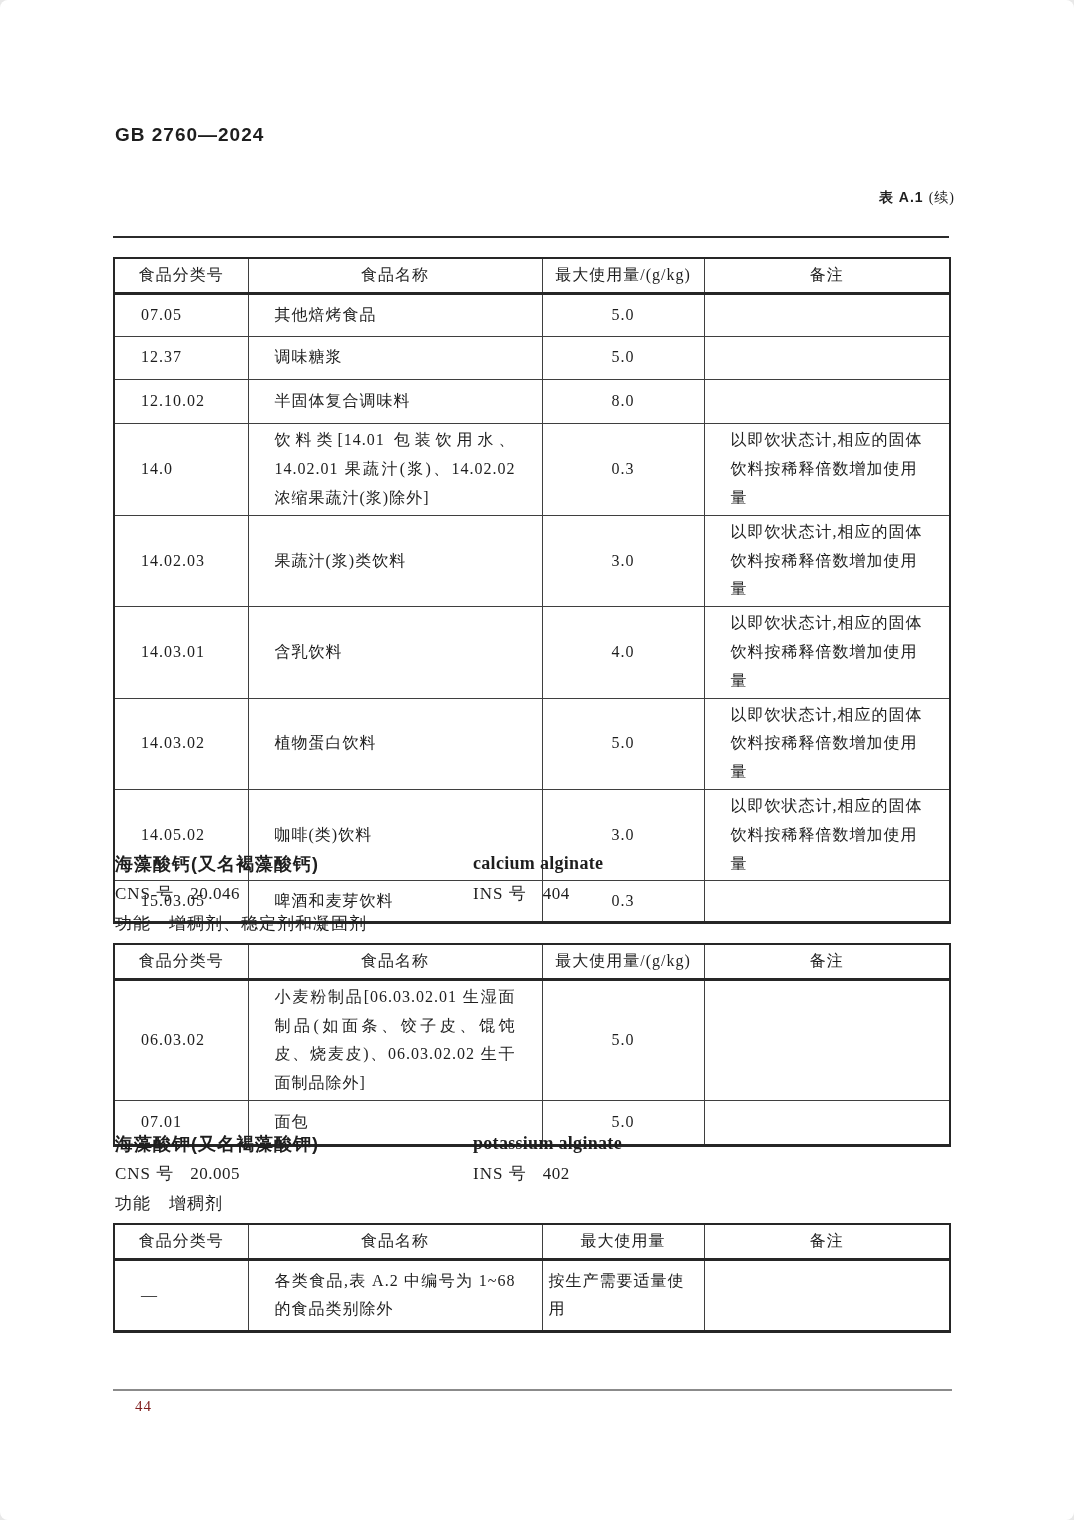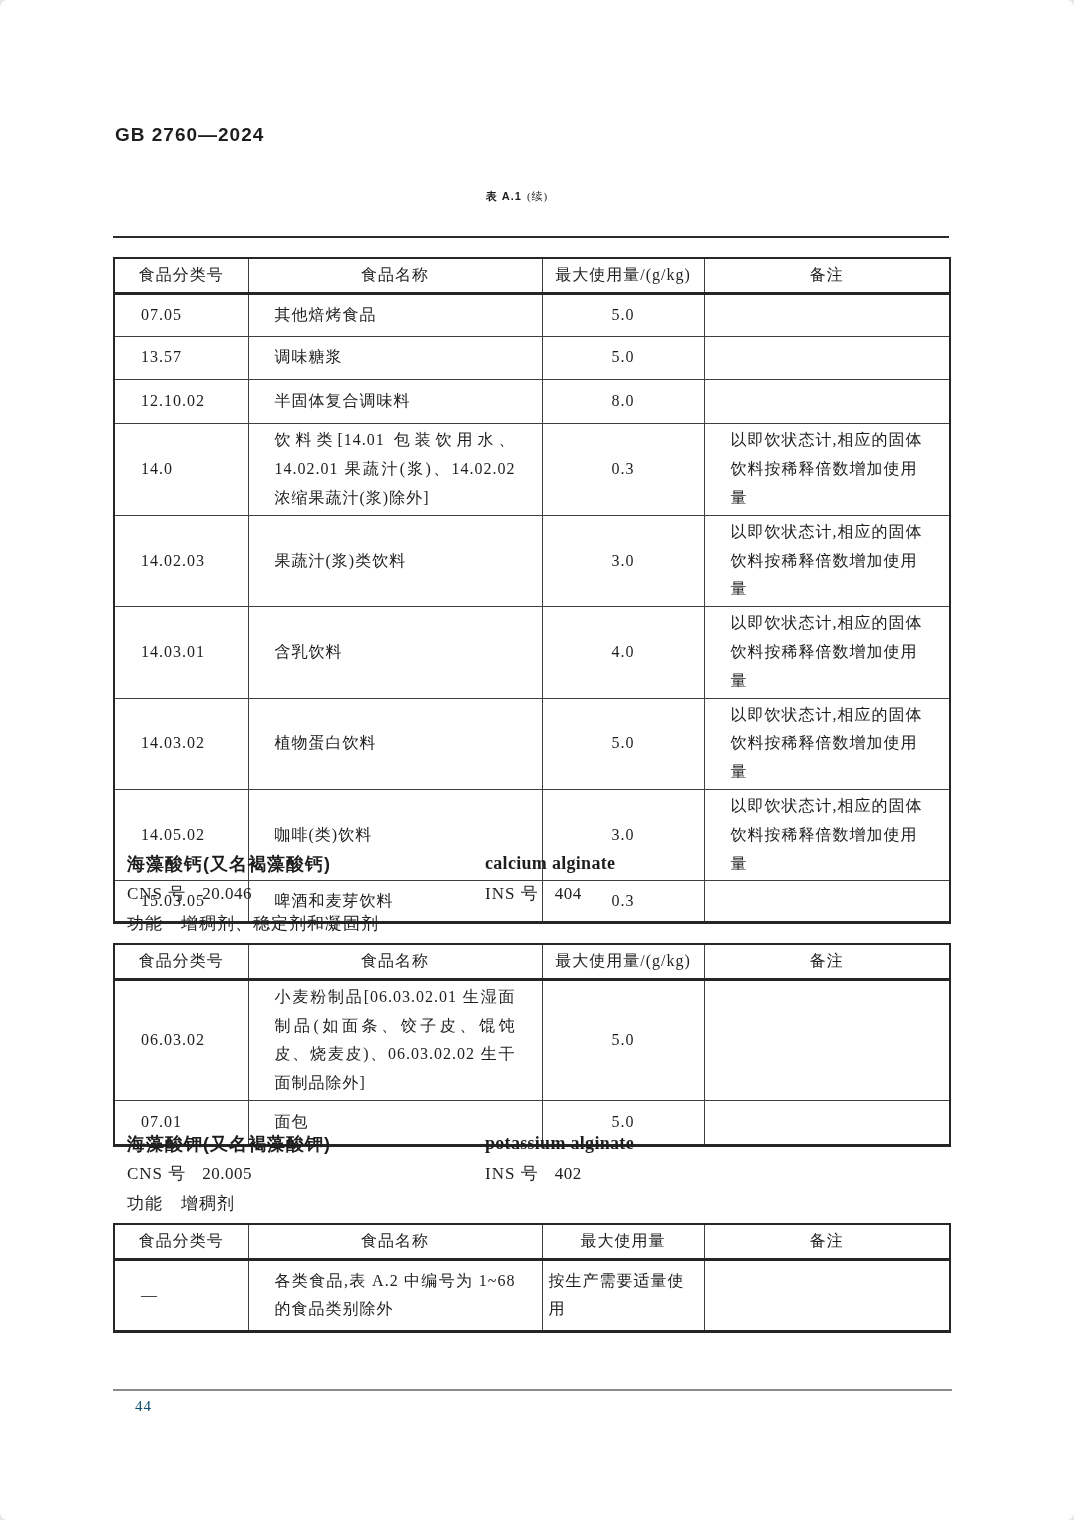--- a/index.html
+++ b/index.html
@@ -13,22 +13,22 @@
     overflow:hidden;
     border-radius:8px;
   }
   
   .doc-code{
     position:absolute;left:115px;top:124px;
     font-family:"Liberation Sans","DejaVu Sans",sans-serif;
     font-weight:bold;font-size:19px;letter-spacing:1px;
   }
   .table-title{
-    position:absolute;left:99px;top:189px;width:836px;
-    text-align:center;font-size:11px;letter-spacing:1px;
+    position:absolute;left:119px;top:189px;width:836px;
+    text-align:right;font-size:14px;letter-spacing:1px;
   }
   .table-title .tt-main{
     font-family:"Liberation Sans","DejaVu Sans",sans-serif;
     font-weight:bold;
   }
   .table-title .tt-suffix{margin-left:5px;}
   .title-rule{
     position:absolute;left:113px;top:236px;width:836px;height:2px;
     background:#2b2b2b;
   }
@@ -55,40 +55,40 @@
     padding:2px 8px;
   }
   td.cell-code{padding-left:12px;text-align:left;}
   td.cell-name{text-align:justify;padding-right:13px;padding-left:12px;}
   td.cell-max{text-align:center;letter-spacing:0.5px;}
   td.cell-note{text-align:left;padding:6px 12px;}
   
   .additive{position:absolute;left:115px;width:836px;}
   #additive1{top:852px;}
   #additive2{top:1132px;}
-  .add-line{position:relative;height:30px;font-size:17px;letter-spacing:1px;margin-left:12px;}
+  .add-line{position:relative;height:30px;font-size:17px;letter-spacing:1px;}
   .cn-name{
     font-family:"Liberation Sans","DejaVu Sans",sans-serif;
     font-weight:bold;font-size:18px;
   }
   .en-name{
     position:absolute;left:358px;top:1px;
     font-weight:bold;font-size:18px;letter-spacing:0.3px;
   }
   .ins-group{position:absolute;left:358px;top:0;}
   .num-value{margin-left:16px;letter-spacing:0.5px;}
   .func-value{margin-left:18px;}
   
   .footer-rule{
     position:absolute;left:113px;top:1389px;width:839px;height:2px;
     background:#8b8b8b;
   }
   .page-number{
     position:absolute;left:135px;top:1398px;
-    font-size:15px;color:#0c4a6e;letter-spacing:1px;
+    font-size:15px;color:#7f1d1d;letter-spacing:1px;
   }
 </style>
 </head>
 <body>
 
 <div class="page">
 
   <div class="doc-code">GB 2760—2024</div>
 
   <div class="table-title">
@@ -113,21 +113,21 @@
       </tr>
     </thead>
     <tbody>
       <tr style="height:43px">
         <td class="cell-code">07.05</td>
         <td class="cell-name">其他焙烤食品</td>
         <td class="cell-max">5.0</td>
         <td class="cell-note"></td>
       </tr>
       <tr style="height:43px">
-        <td class="cell-code">13.57</td>
+        <td class="cell-code">12.37</td>
         <td class="cell-name">调味糖浆</td>
         <td class="cell-max">5.0</td>
         <td class="cell-note"></td>
       </tr>
       <tr style="height:44px">
         <td class="cell-code">12.10.02</td>
         <td class="cell-name">半固体复合调味料</td>
         <td class="cell-max">8.0</td>
         <td class="cell-note"></td>
       </tr>

